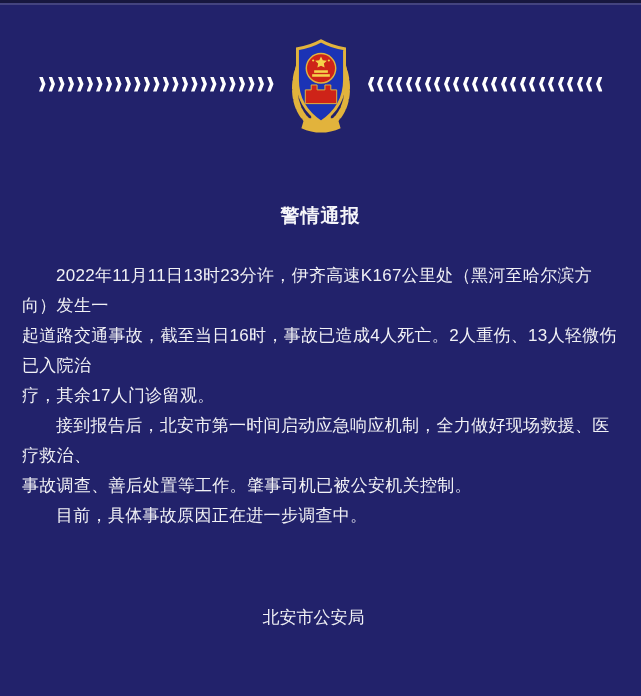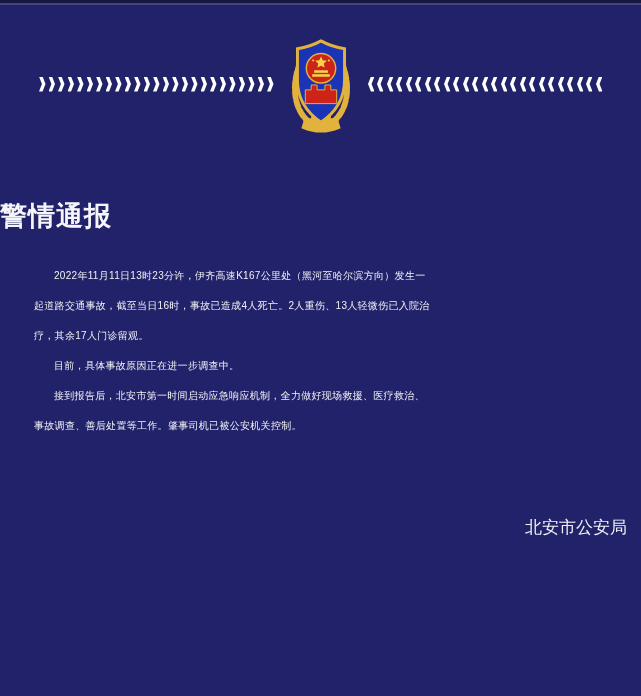--- a/index.html
+++ b/index.html
@@ -21,39 +21,40 @@
   }
   .chev-row{display:flex;align-items:center;gap:3px;}
   .chev{
     width:6.5px;height:15px;background:#FFFFFF;flex:0 0 auto;
     clip-path:polygon(0% 0%,55% 0%,100% 50%,55% 100%,0% 100%,45% 50%);
   }
   .chev-row.right .chev{transform:scaleX(-1);}
   .badge{width:70px;height:102px;flex:0 0 auto;}
   .title{
     margin:66px 0 0 0;
-    font-size:27px;line-height:30px;
+    text-align:center;
+    font-size:19px;line-height:30px;
     font-weight:bold;letter-spacing:1px;
     color:#F6F6FA;
   }
   .body-text{
     margin-top:30px;
-    padding:0 34px;
-    font-size:10px;line-height:30px;
+    padding:0 22px;
+    font-size:17px;line-height:30px;
     letter-spacing:0.3px;
   }
   .body-text p{
     margin:0;
     text-indent:2em;
     white-space:pre-line;
   }
   .signature{
     margin-top:72px;
     padding-right:14px;
-    text-align:right;
+    text-align:center;
     font-size:17px;line-height:30px;
   }
 </style>
 </head>
 <body>
 
 <div class="page">
   <div class="top-strip"></div>
   <div class="top-strip-line"></div>
 
@@ -135,21 +136,21 @@
         <span class="chev"></span>
       </div>
   </div>
 
   <h1 class="title">警情通报</h1>
 
   <div class="body-text">
     <p>2022年11月11日13时23分许，伊齐高速K167公里处（黑河至哈尔滨方向）发生一
 起道路交通事故，截至当日16时，事故已造成4人死亡。2人重伤、13人轻微伤已入院治
 疗，其余17人门诊留观。</p>
-    <p>目前，具体事故原因正在进一步调查中。</p>
     <p>接到报告后，北安市第一时间启动应急响应机制，全力做好现场救援、医疗救治、
 事故调查、善后处置等工作。肇事司机已被公安机关控制。</p>
+    <p>目前，具体事故原因正在进一步调查中。</p>
   </div>
 
   <div class="signature">
     <div>北安市公安局</div>
   </div>
 </div>
 
 </body></html>

